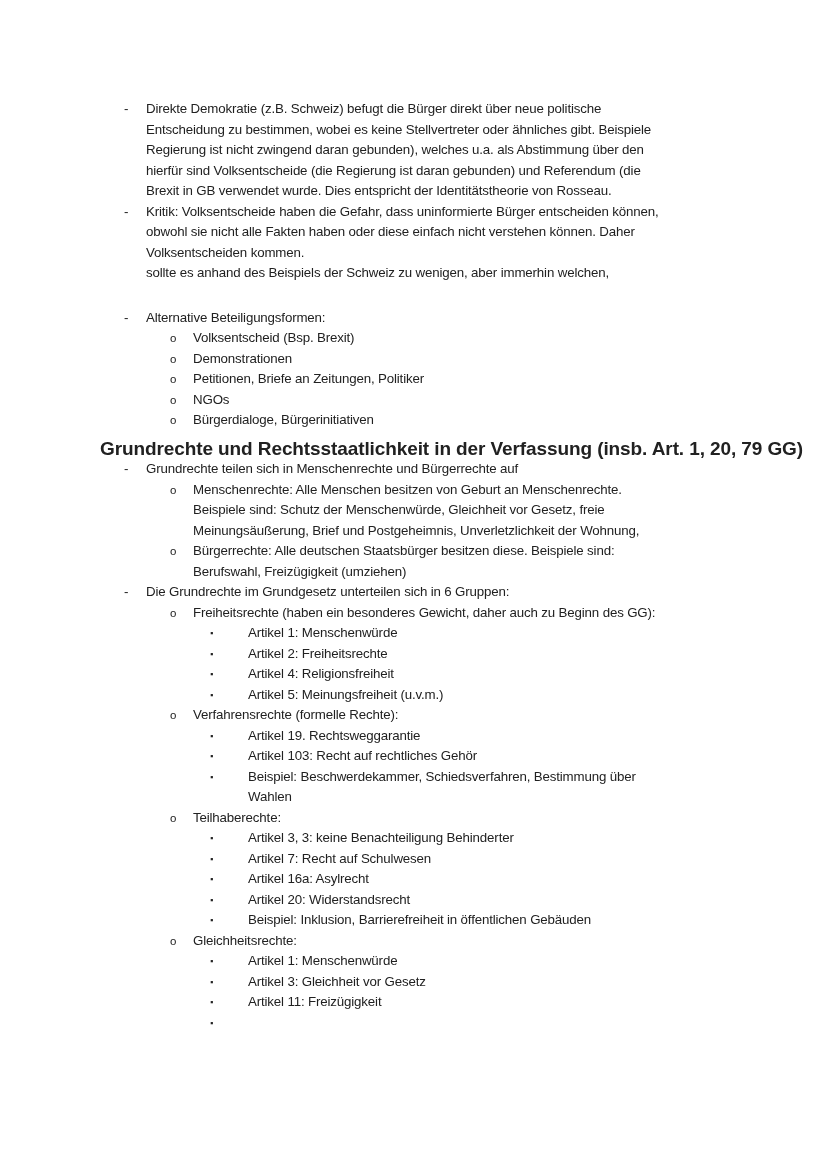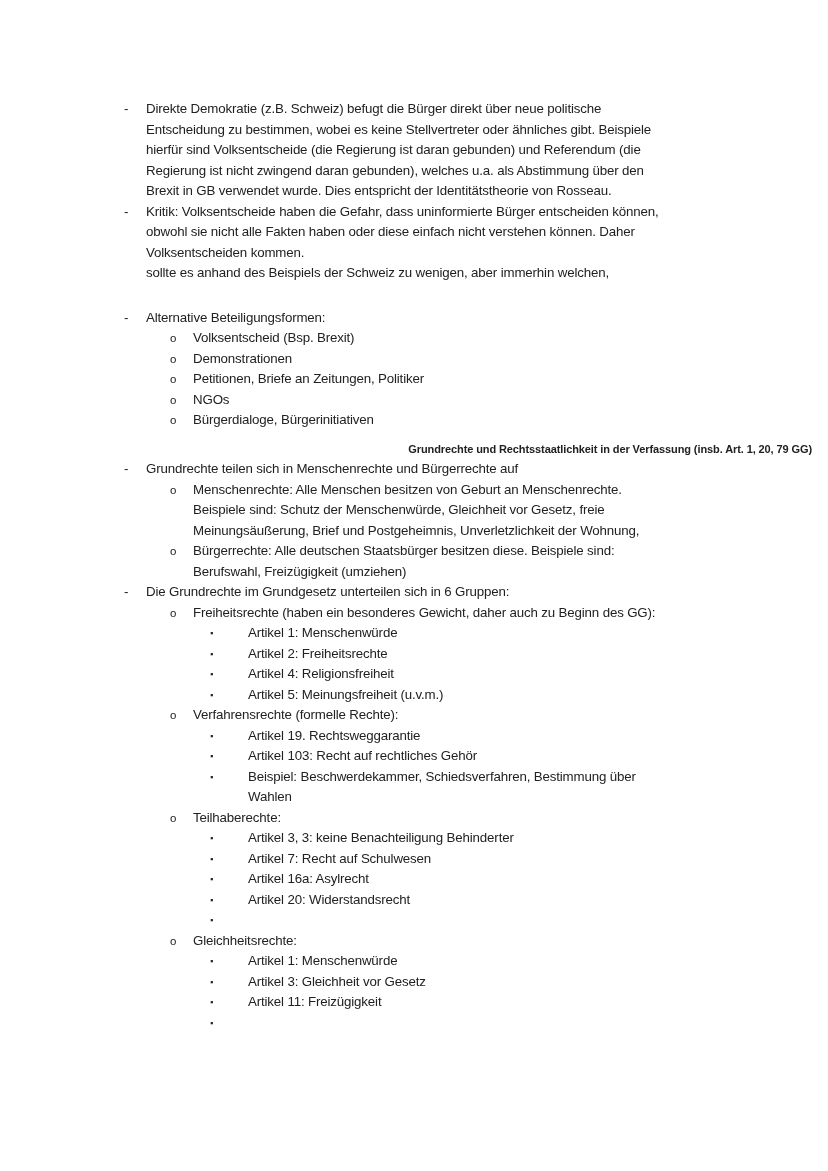--- a/index.html
+++ b/index.html
@@ -37,38 +37,37 @@
   .l2 .line { padding-left: 93px; }
   .l3 .line { padding-left: 148px; }
 
   .marker { position: absolute; top: 0; }
   .l1 .marker { left: 24px; }
   .l2 .marker { left: 70px; font-size: 11.5px; }
   .l3 .marker { left: 110px; font-size: 9px; }
 
   .h .line {
     font-weight: 700;
-    font-size: 11px;
+    font-size: 19px;
     letter-spacing: -0.1px;
-    text-align: right;
   }
 
   .gap-lg { height: 24px; }
   .gap-sm { height: 8px; }
 </style>
 </head>
 <body>
 
 <div class="page">
   <div class="doc">
       <div class="block l1">
         <div class="line"><span class="marker">-</span><span class="txt">Direkte Demokratie (z.B. Schweiz) befugt die Bürger direkt über neue politische</span></div>
         <div class="line"><span class="txt">Entscheidung zu bestimmen, wobei es keine Stellvertreter oder ähnliches gibt. Beispiele</span></div>
+        <div class="line"><span class="txt">Regierung ist nicht zwingend daran gebunden), welches u.a. als Abstimmung über den</span></div>
         <div class="line"><span class="txt">hierfür sind Volksentscheide (die Regierung ist daran gebunden) und Referendum (die</span></div>
-        <div class="line"><span class="txt">Regierung ist nicht zwingend daran gebunden), welches u.a. als Abstimmung über den</span></div>
         <div class="line"><span class="txt">Brexit in GB verwendet wurde. Dies entspricht der Identitätstheorie von Rosseau.</span></div>
       </div>
       <div class="block l1">
         <div class="line"><span class="marker">-</span><span class="txt">Kritik: Volksentscheide haben die Gefahr, dass uninformierte Bürger entscheiden können,</span></div>
         <div class="line"><span class="txt">obwohl sie nicht alle Fakten haben oder diese einfach nicht verstehen können. Daher</span></div>
         <div class="line"><span class="txt">Volksentscheiden kommen.</span></div>
         <div class="line"><span class="txt">sollte es anhand des Beispiels der Schweiz zu wenigen, aber immerhin welchen,</span></div>
       </div>
       <div class="block gap-lg"></div>
       <div class="block l1">
@@ -145,21 +144,21 @@
       <div class="block l3">
         <div class="line"><span class="marker">▪</span><span class="txt">Artikel 7: Recht auf Schulwesen</span></div>
       </div>
       <div class="block l3">
         <div class="line"><span class="marker">▪</span><span class="txt">Artikel 16a: Asylrecht</span></div>
       </div>
       <div class="block l3">
         <div class="line"><span class="marker">▪</span><span class="txt">Artikel 20: Widerstandsrecht</span></div>
       </div>
       <div class="block l3">
-        <div class="line"><span class="marker">▪</span></div>
+        <div class="line"><span class="marker">▪</span><span class="txt">Beispiel: Inklusion, Barrierefreiheit in öffentlichen Gebäuden</span></div>
       </div>
       <div class="block l2">
         <div class="line"><span class="marker">o</span><span class="txt">Gleichheitsrechte:</span></div>
       </div>
       <div class="block l3">
         <div class="line"><span class="marker">▪</span><span class="txt">Artikel 1: Menschenwürde</span></div>
       </div>
       <div class="block l3">
         <div class="line"><span class="marker">▪</span><span class="txt">Artikel 3: Gleichheit vor Gesetz</span></div>
       </div>

